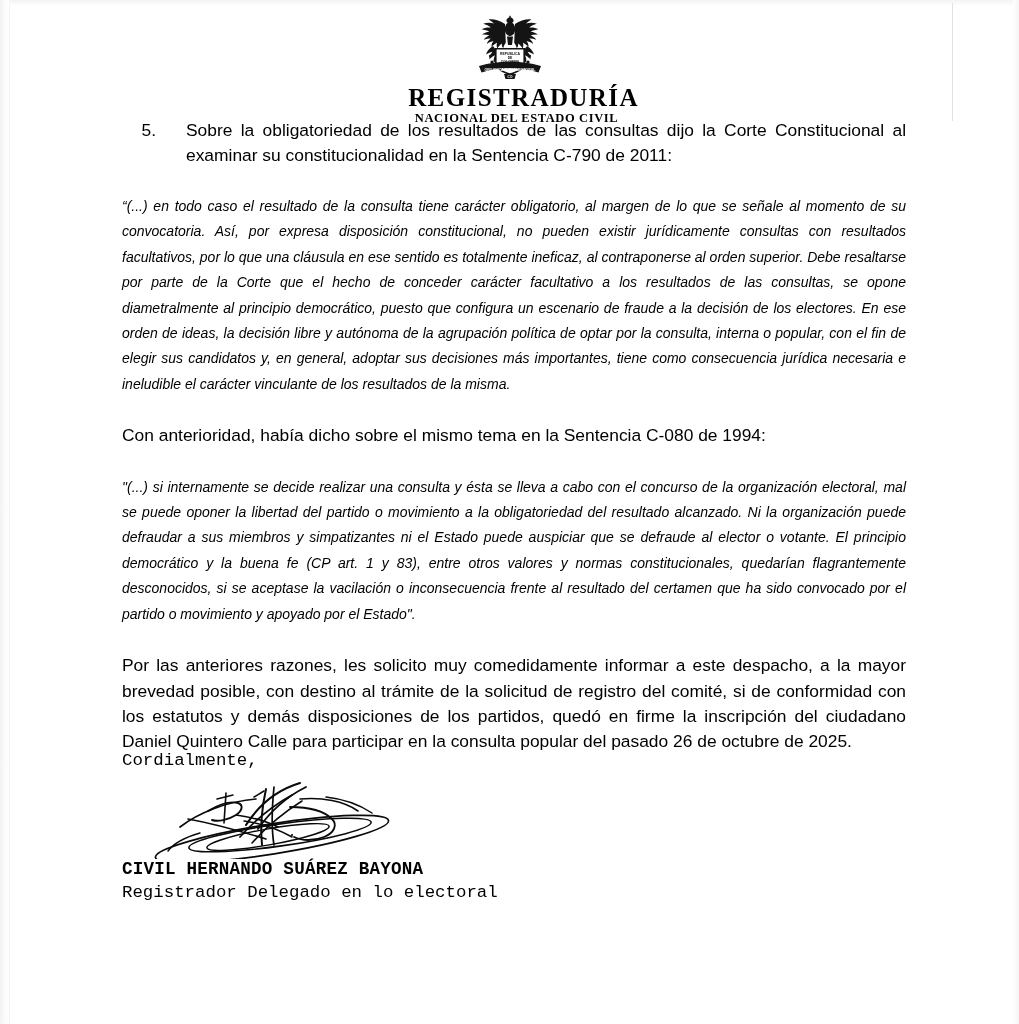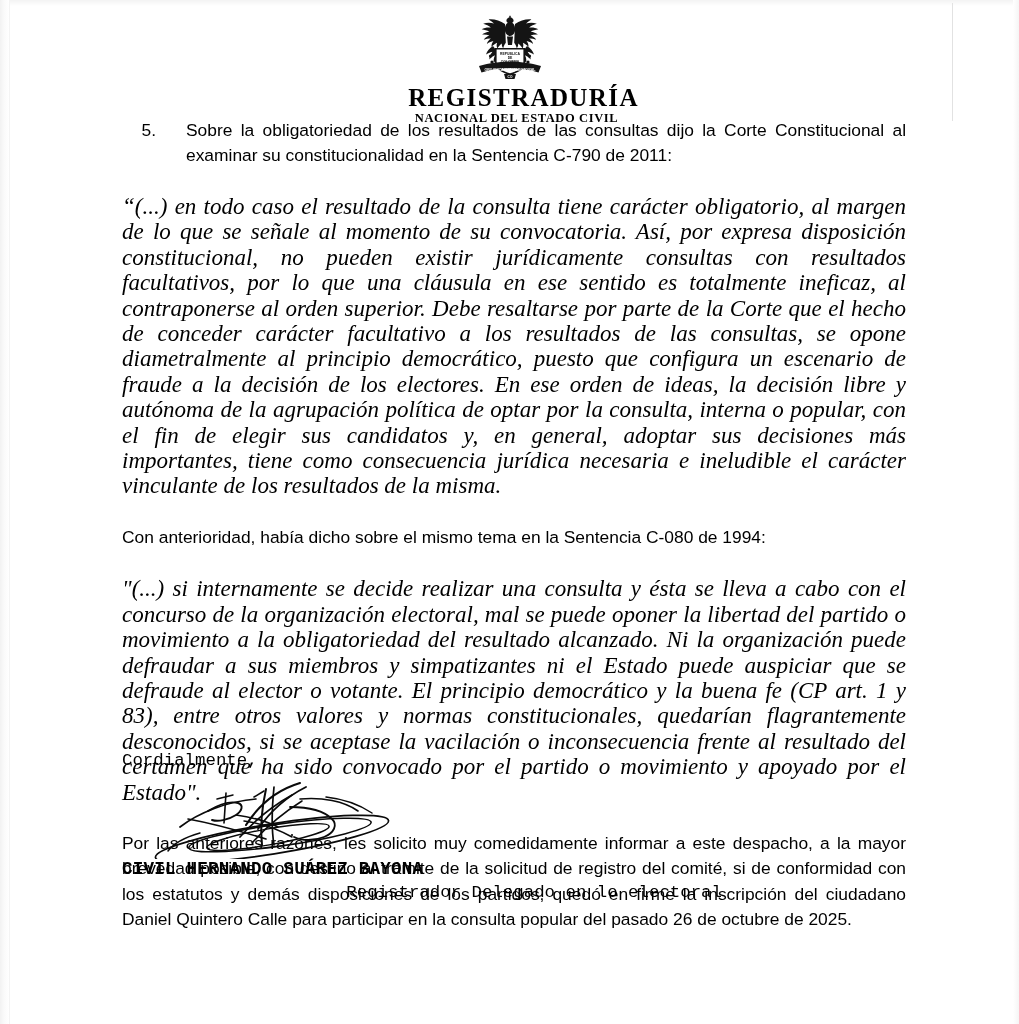--- a/index.html
+++ b/index.html
@@ -117,26 +117,25 @@
 
   p.para {
     font-size: 17.4px;
     line-height: 25.4px;
     text-align: justify;
     text-justify: inter-word;
     margin: 0 0 26px 0;
   }
   p.quote {
     font-style: italic;
-    font-size: 23px;
+    font-size: 14px;
     line-height: 25.4px;
     text-align: justify;
     text-justify: inter-word;
     margin: 0 0 26px 0;
-    font-family: Liberation Serif, serif;
   }
   p.quote:last-of-type { margin-bottom: 0; }
 
   
   .sign-block {
     position: absolute;
     left: 122px;
     top: 748px;
     width: 600px;
     font-family: Liberation Mono, monospace;
@@ -155,21 +154,20 @@
     font-size: 17.6px;
     font-weight: bold;
     letter-spacing: 0.2px;
     line-height: 21px;
     margin: 0;
   }
   .signer-title {
     font-size: 17.4px;
     line-height: 23px;
     margin: 1px 0 0 0;
-    text-align: right;
   }
 </style>
 </head>
 <body>
 
 <div class="page-sheet">
 
   <div class="scan-streak-2"></div>
   <div class="edge-top"></div>
   <div class="edge-left"></div>

